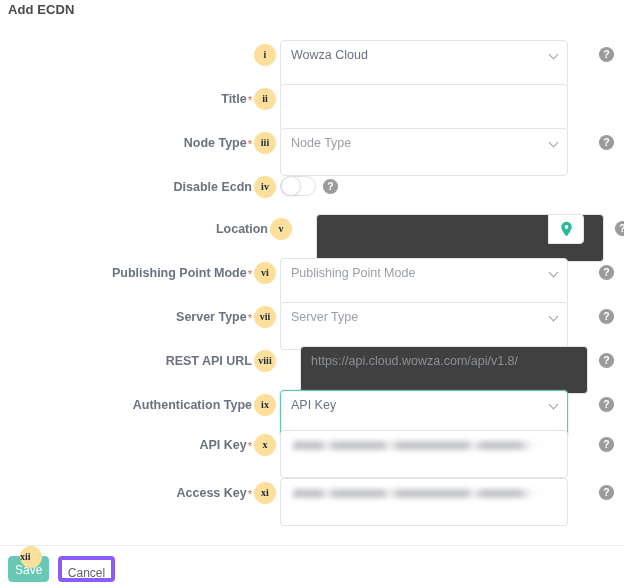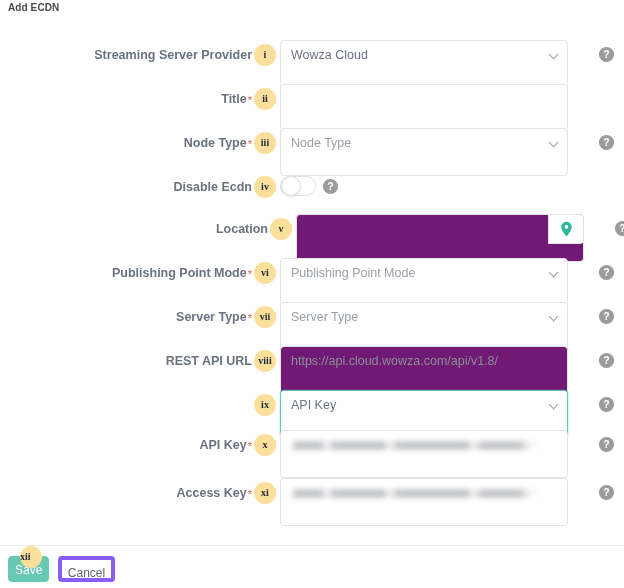--- a/index.html
+++ b/index.html
@@ -10,21 +10,21 @@
     font-family: "Liberation Sans", sans-serif;
     -webkit-font-smoothing: antialiased;
   }
 
   .page { position: relative; width: 624px; height: 588px; overflow: hidden; background:#fff; }
 
   
   .page-title {
     position: absolute;
     left: 8px; top: 2px;
-    font-size: 10px;
+    font-size: 13px;
     font-weight: bold;
     color: #4a4a4a;
     letter-spacing: .1px;
   }
 
   
   .form { position: absolute; left: 0; top: 40px; width: 624px; }
 
   .row {
     position: relative;
@@ -87,21 +87,21 @@
     background: #ffffff;
     font-size: 12.5px;
     color: #6b7280;
     padding: 0 26px 0 10px;
     line-height: 28px;
     font-family: "Liberation Sans", sans-serif;
     white-space: nowrap;
     overflow: hidden;
   }
   .field.placeholder { color: #9aa0a6; }
-  .field.disabled { background: #701a75; border-color: #e2e4e7; color: #8a8f96; }
+  .field.disabled { background: #404040; border-color: #e2e4e7; color: #8a8f96; margin-left: 20px; }
   .field.focused { border: 1px solid #64c4b0; box-shadow: 0 0 0 1px rgba(100,196,176,.18); }
 
   .caret {
     position: absolute;
     right: 11px; top: 11px;
     width: 7px; height: 7px;
     border-right: 1.4px solid #9aa0a6;
     border-bottom: 1.4px solid #9aa0a6;
     transform: rotate(45deg);
     pointer-events: none;
@@ -216,21 +216,20 @@
 </style>
 </head>
 <body>
 
 <div class="page">
 
   <div class="page-title">Add ECDN</div>
 
   <div class="form" id="form-rows">
       <div class="row" style="position: absolute; left: 0px; top: 0px; width: 624px;">
-        <div class="label">Streaming Server Provider</div>
         <span class="badge">i</span>
         <div class="control">
           <div class="field">Wowza Cloud</div>
           <span class="caret"></span>
         </div>
         <span class="help"><svg width="17" height="17" viewBox="0 0 17 17">
             <circle cx="8.5" cy="8.5" r="7.6" fill="#9b9b9b"></circle>
             <text x="8.5" y="12.4" font-size="10.5" font-weight="bold" fill="#ffffff" text-anchor="middle" font-family="Liberation Sans, sans-serif">?</text>
           </svg></span>
       </div>
@@ -310,20 +309,21 @@
         <span class="badge">viii</span>
         <div class="control">
           <div class="field disabled">https://api.cloud.wowza.com/api/v1.8/</div>
         </div>
         <span class="help"><svg width="17" height="17" viewBox="0 0 17 17">
             <circle cx="8.5" cy="8.5" r="7.6" fill="#9b9b9b"></circle>
             <text x="8.5" y="12.4" font-size="10.5" font-weight="bold" fill="#ffffff" text-anchor="middle" font-family="Liberation Sans, sans-serif">?</text>
           </svg></span>
       </div>
       <div class="row" style="position: absolute; left: 0px; top: 350px; width: 624px;">
+        <div class="label">Authentication Type</div>
         <span class="badge">ix</span>
         <div class="control">
           <div class="field focused">API Key</div>
           <span class="caret"></span>
         </div>
         <span class="help"><svg width="17" height="17" viewBox="0 0 17 17">
             <circle cx="8.5" cy="8.5" r="7.6" fill="#9b9b9b"></circle>
             <text x="8.5" y="12.4" font-size="10.5" font-weight="bold" fill="#ffffff" text-anchor="middle" font-family="Liberation Sans, sans-serif">?</text>
           </svg></span>
       </div>

